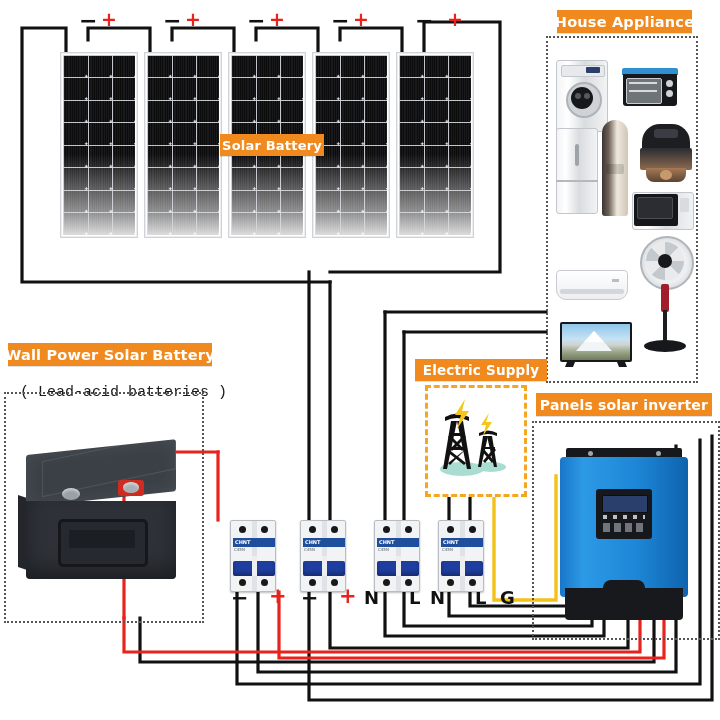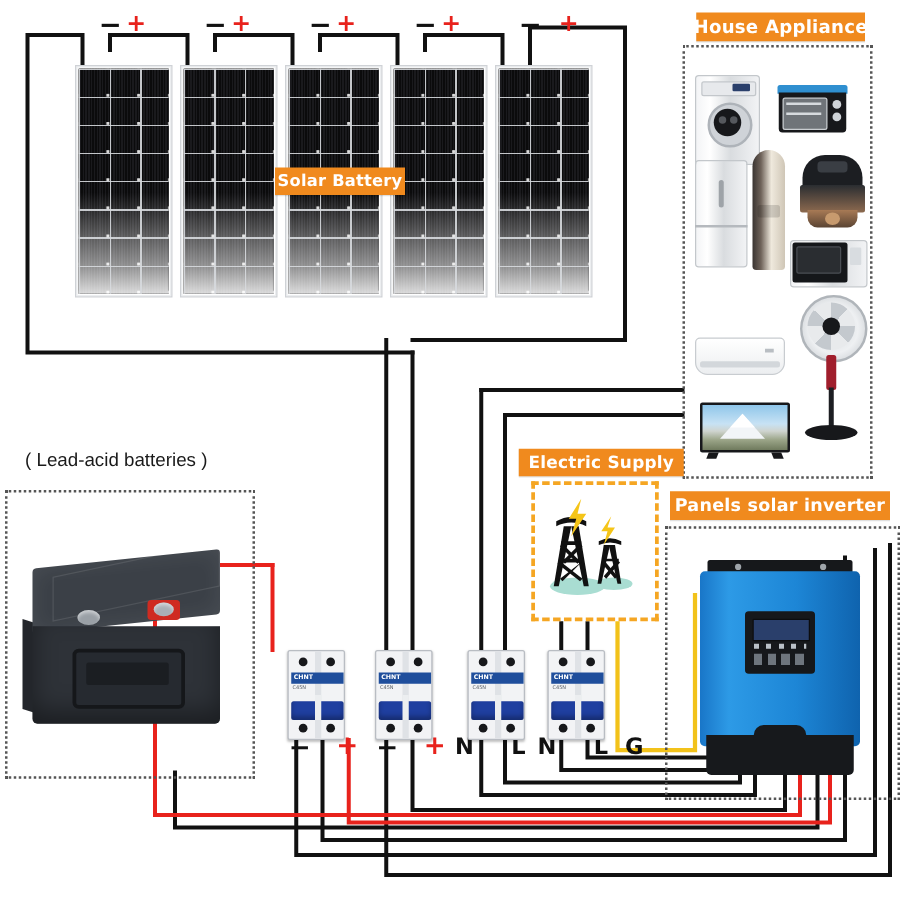--- a/index.html
+++ b/index.html
@@ -11,22 +11,22 @@
   
   .tag{position:absolute;background:#f08a1e;color:#ffffff;font-weight:bold;
        white-space:nowrap;letter-spacing:.2px;display:flex;align-items:center;
        justify-content:center;box-shadow:0 1px 0 rgba(0,0,0,.12);}
   .tag.solar{left:220px;top:134px;width:104px;height:22px;font-size:13px;z-index:6;}
   .tag.battery{left:8px;top:343px;width:204px;height:23px;font-size:14.5px;}
   .tag.house{left:557px;top:10px;width:135px;height:23px;font-size:14.5px;}
   .tag.supply{left:415px;top:359px;width:132px;height:22px;font-size:13.5px;}
   .tag.inverter{left:536px;top:393px;width:176px;height:23px;font-size:14px;}
 
-  .subcaption{position:absolute;left:20px;top:360px;font-size:15px;color:#1a1a1a;
-              font-family:Liberation Sans, sans-serif;text-align:right;}
+  .subcaption{position:absolute;left:20px;top:384px;font-size:15px;color:#1a1a1a;
+              font-family:Liberation Mono, monospace;text-align:right;}
 
   
   .dotbox{position:absolute;border:2px dotted #555;background:transparent;}
   .dashbox{position:absolute;border:3px dashed #f5a623;background:#ffffff;}
 
   #house-box{left:546px;top:36px;width:148px;height:343px;}
   #battery-box{left:4px;top:392px;width:196px;height:227px;}
   #inverter-box{left:532px;top:421px;width:184px;height:215px;}
   #supply-box{left:425px;top:385px;width:96px;height:106px;z-index:4;}
 
@@ -329,20 +329,21 @@
       <path d="M51 56 L64 56 L64 58 L51 58 z"></path>
       <path d="M52 57 L63 70 L61 72 L50 59 z"></path>
       <path d="M63 57 L52 70 L54 72 L65 59 z"></path>
     </g>
     <g fill="#f5c518">
       <path d="M34 8 L24 24 L30 24 L26 38 L38 20 L31 20 z"></path>
       <path d="M58 22 L50 34 L55 34 L52 45 L61 31 L55 31 z"></path>
     </g>
   </svg>
 
+  <div class="tag battery">Wall Power Solar Battery</div>
   <div class="subcaption">( Lead-acid batteries )</div>
   <div class="dotbox" id="battery-box"></div>
   <div id="battery">
     <div class="bat-side"></div>
     <div class="bat-top">
         <div class="bat-top2"></div>
       </div>
     <div class="bat-front"></div>
     <div class="term-neg"></div>
     <div class="term-pos"></div>

